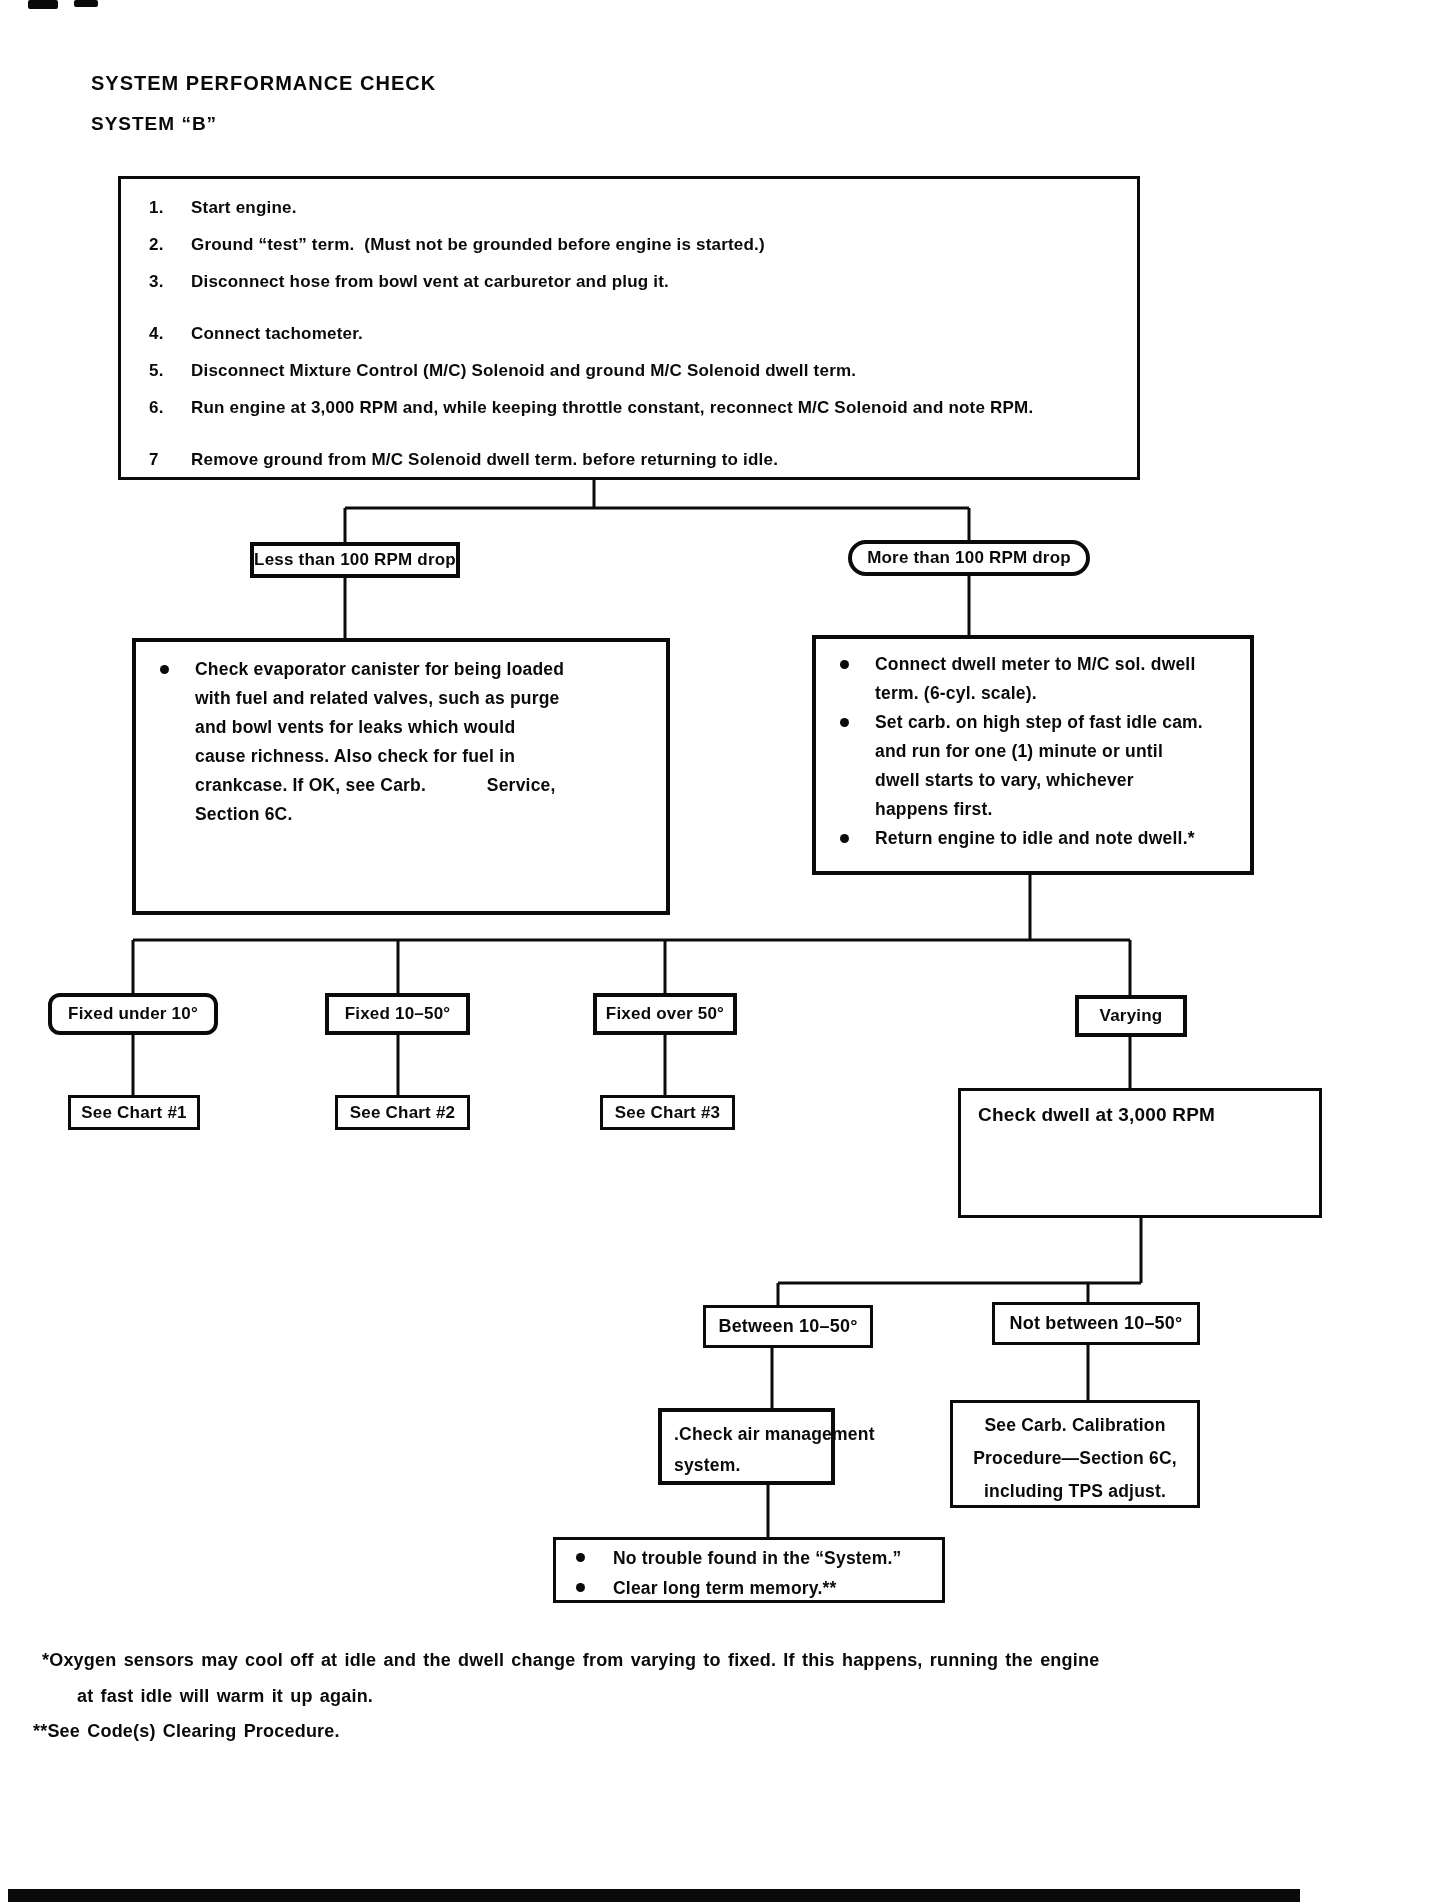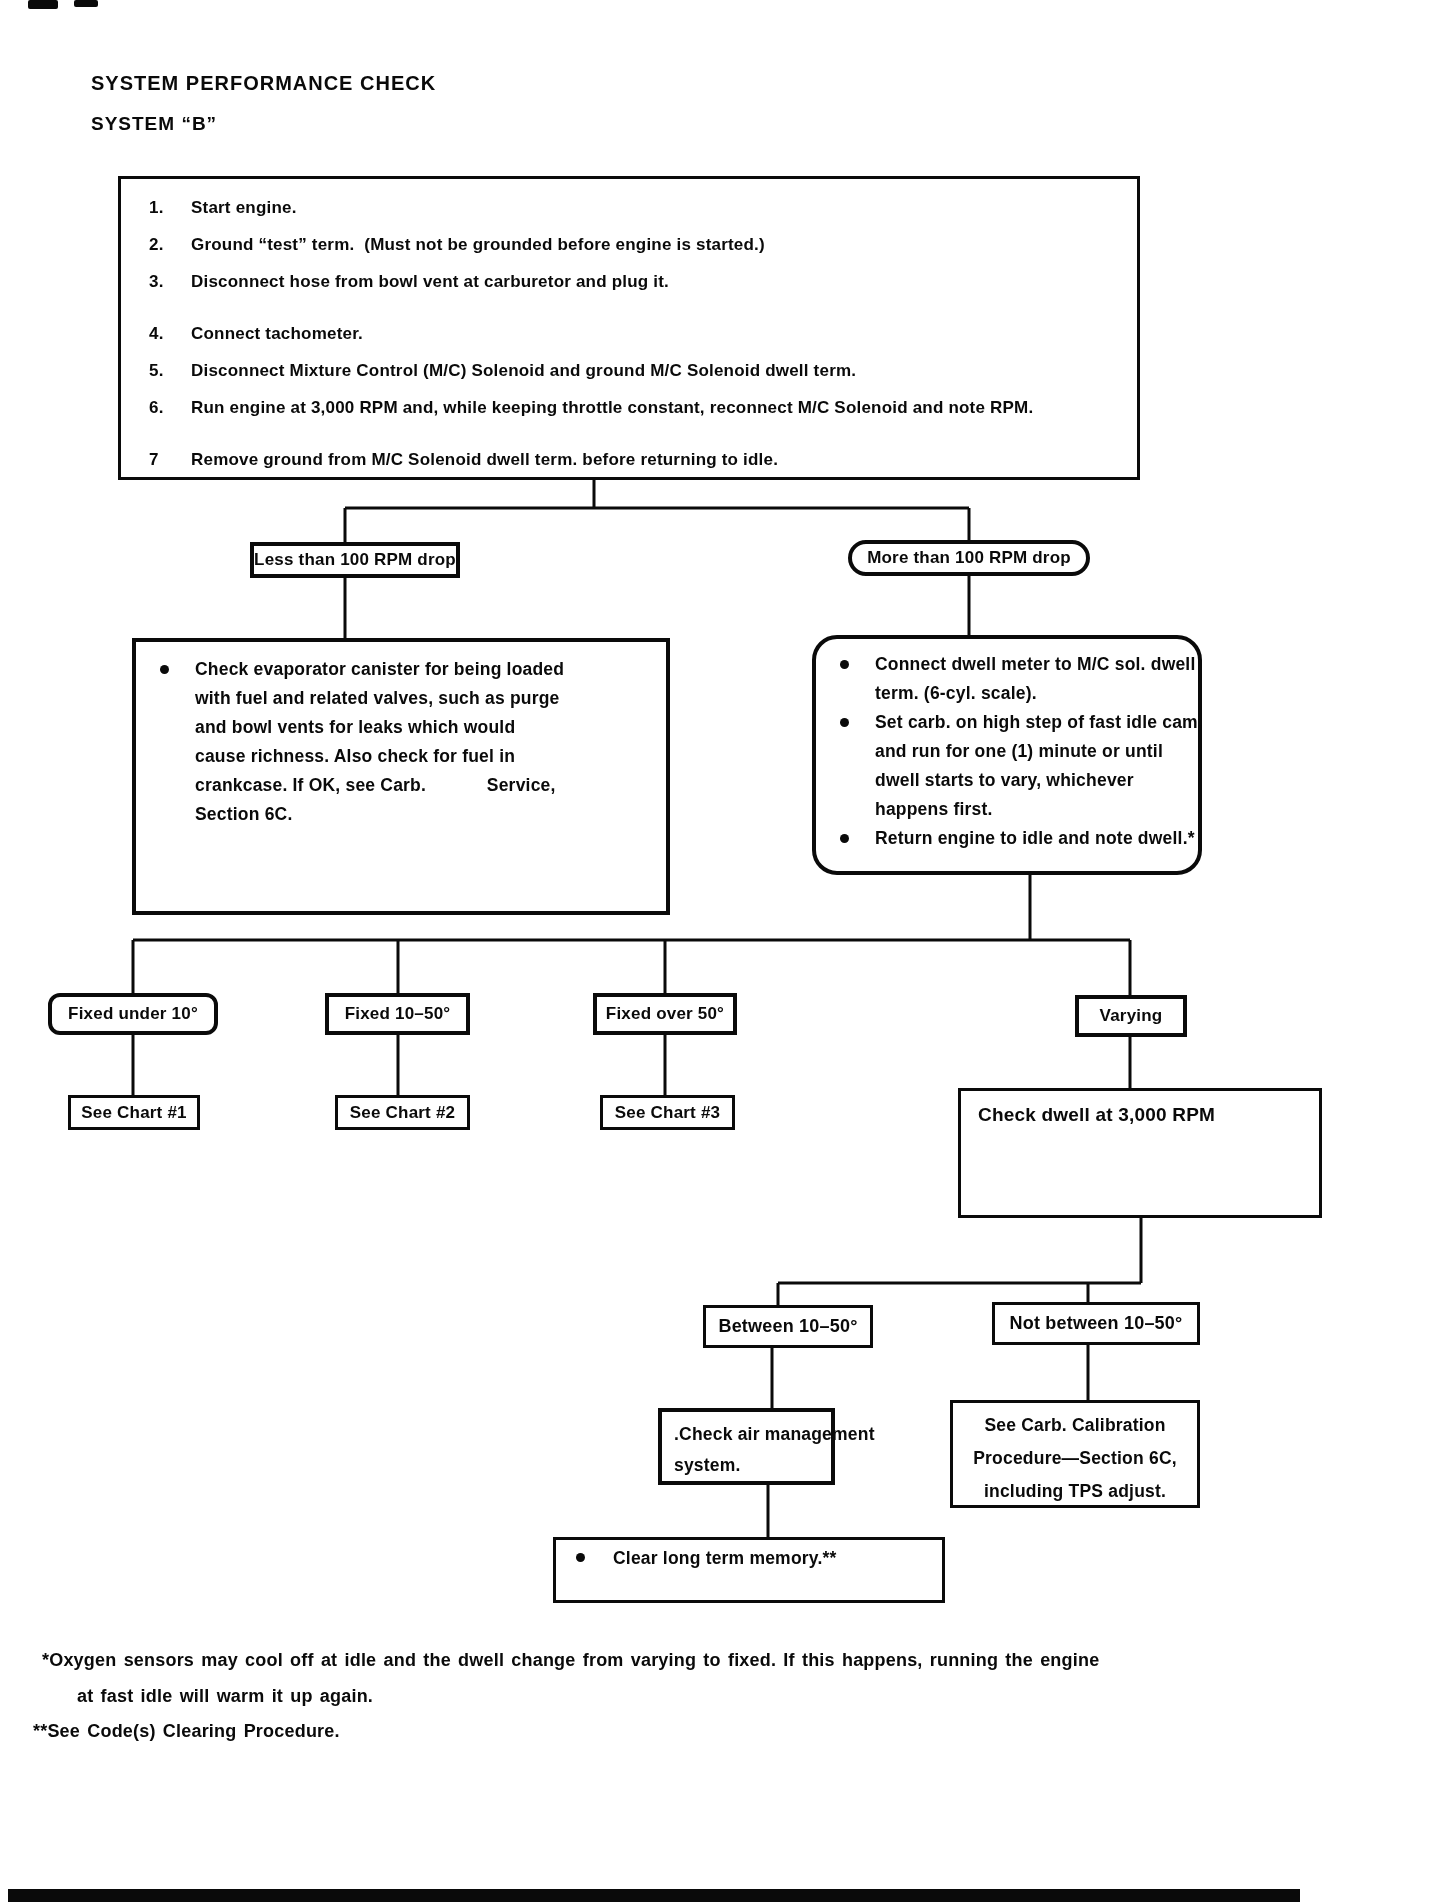--- a/index.html
+++ b/index.html
@@ -30,21 +30,21 @@
   .dec { display:flex; align-items:center; justify-content:center; font-size:17px; }
   .dec-left  { left:250px; top:542px; width:210px; height:36px; }
   .dec-right { left:848px; top:540px; width:242px; height:36px;border-radius:18px; }
 
   
   .bullet-item { display:flex; }
   .dot { flex:none; width:9px; height:9px; border-radius:50%; background:#0a0a0a; margin:10px 0 0 24px; }
   .lines { margin-left:26px; }
   .ln { display:block; white-space:pre; font-size:17.5px; line-height:29px; }
   .leftbox  { left:132px; top:638px; width:538px; height:277px; padding-top:13px; }
-  .rightbox { left:812px; top:635px; width:390px; height:240px; padding-top:11px;border-radius:25px; }
+  .rightbox { left:812px; top:635px; width:442px; height:240px; padding-top:11px; }
 
   
   .branch { display:flex; align-items:center; justify-content:center; font-size:17px; }
   .b-under  { left:48px;   top:993px; width:170px; height:42px;border-radius:12px; }
   .b-1050   { left:325px;  top:993px; width:145px; height:42px; }
   .b-over   { left:593px;  top:993px; width:144px; height:42px; }
   .b-vary   { left:1075px; top:995px; width:112px; height:42px; }
 
   .chartbox { display:flex; align-items:center; justify-content:center; font-size:17px; }
   .c1 { left:68px;  top:1095px; width:132px; height:35px; }
@@ -211,20 +211,26 @@
   <div class="fbox carbbox">
     <span class="ln">See Carb. Calibration</span>
     <span class="ln">Procedure—Section 6C,</span>
     <span class="ln">including TPS adjust.</span>
   </div>
 
   <div class="fbox nobox">
     <div class="bullet-item">
       <span class="dot"></span>
       <span class="lines">
+          <span class="ln">No trouble found in the “System.”</span>
+        </span>
+    </div>
+    <div class="bullet-item">
+      <span class="dot"></span>
+      <span class="lines">
           <span class="ln">Clear long term memory.**</span>
         </span>
     </div>
   </div>
 
   <div class="abs fn fn1">*Oxygen sensors may cool off at idle and the dwell change from varying to fixed. If this happens, running the engine</div>
   <div class="abs fn fn2">at fast idle will warm it up again.</div>
   <div class="abs fn fn3">**See Code(s) Clearing Procedure.</div>
 
 </div>

